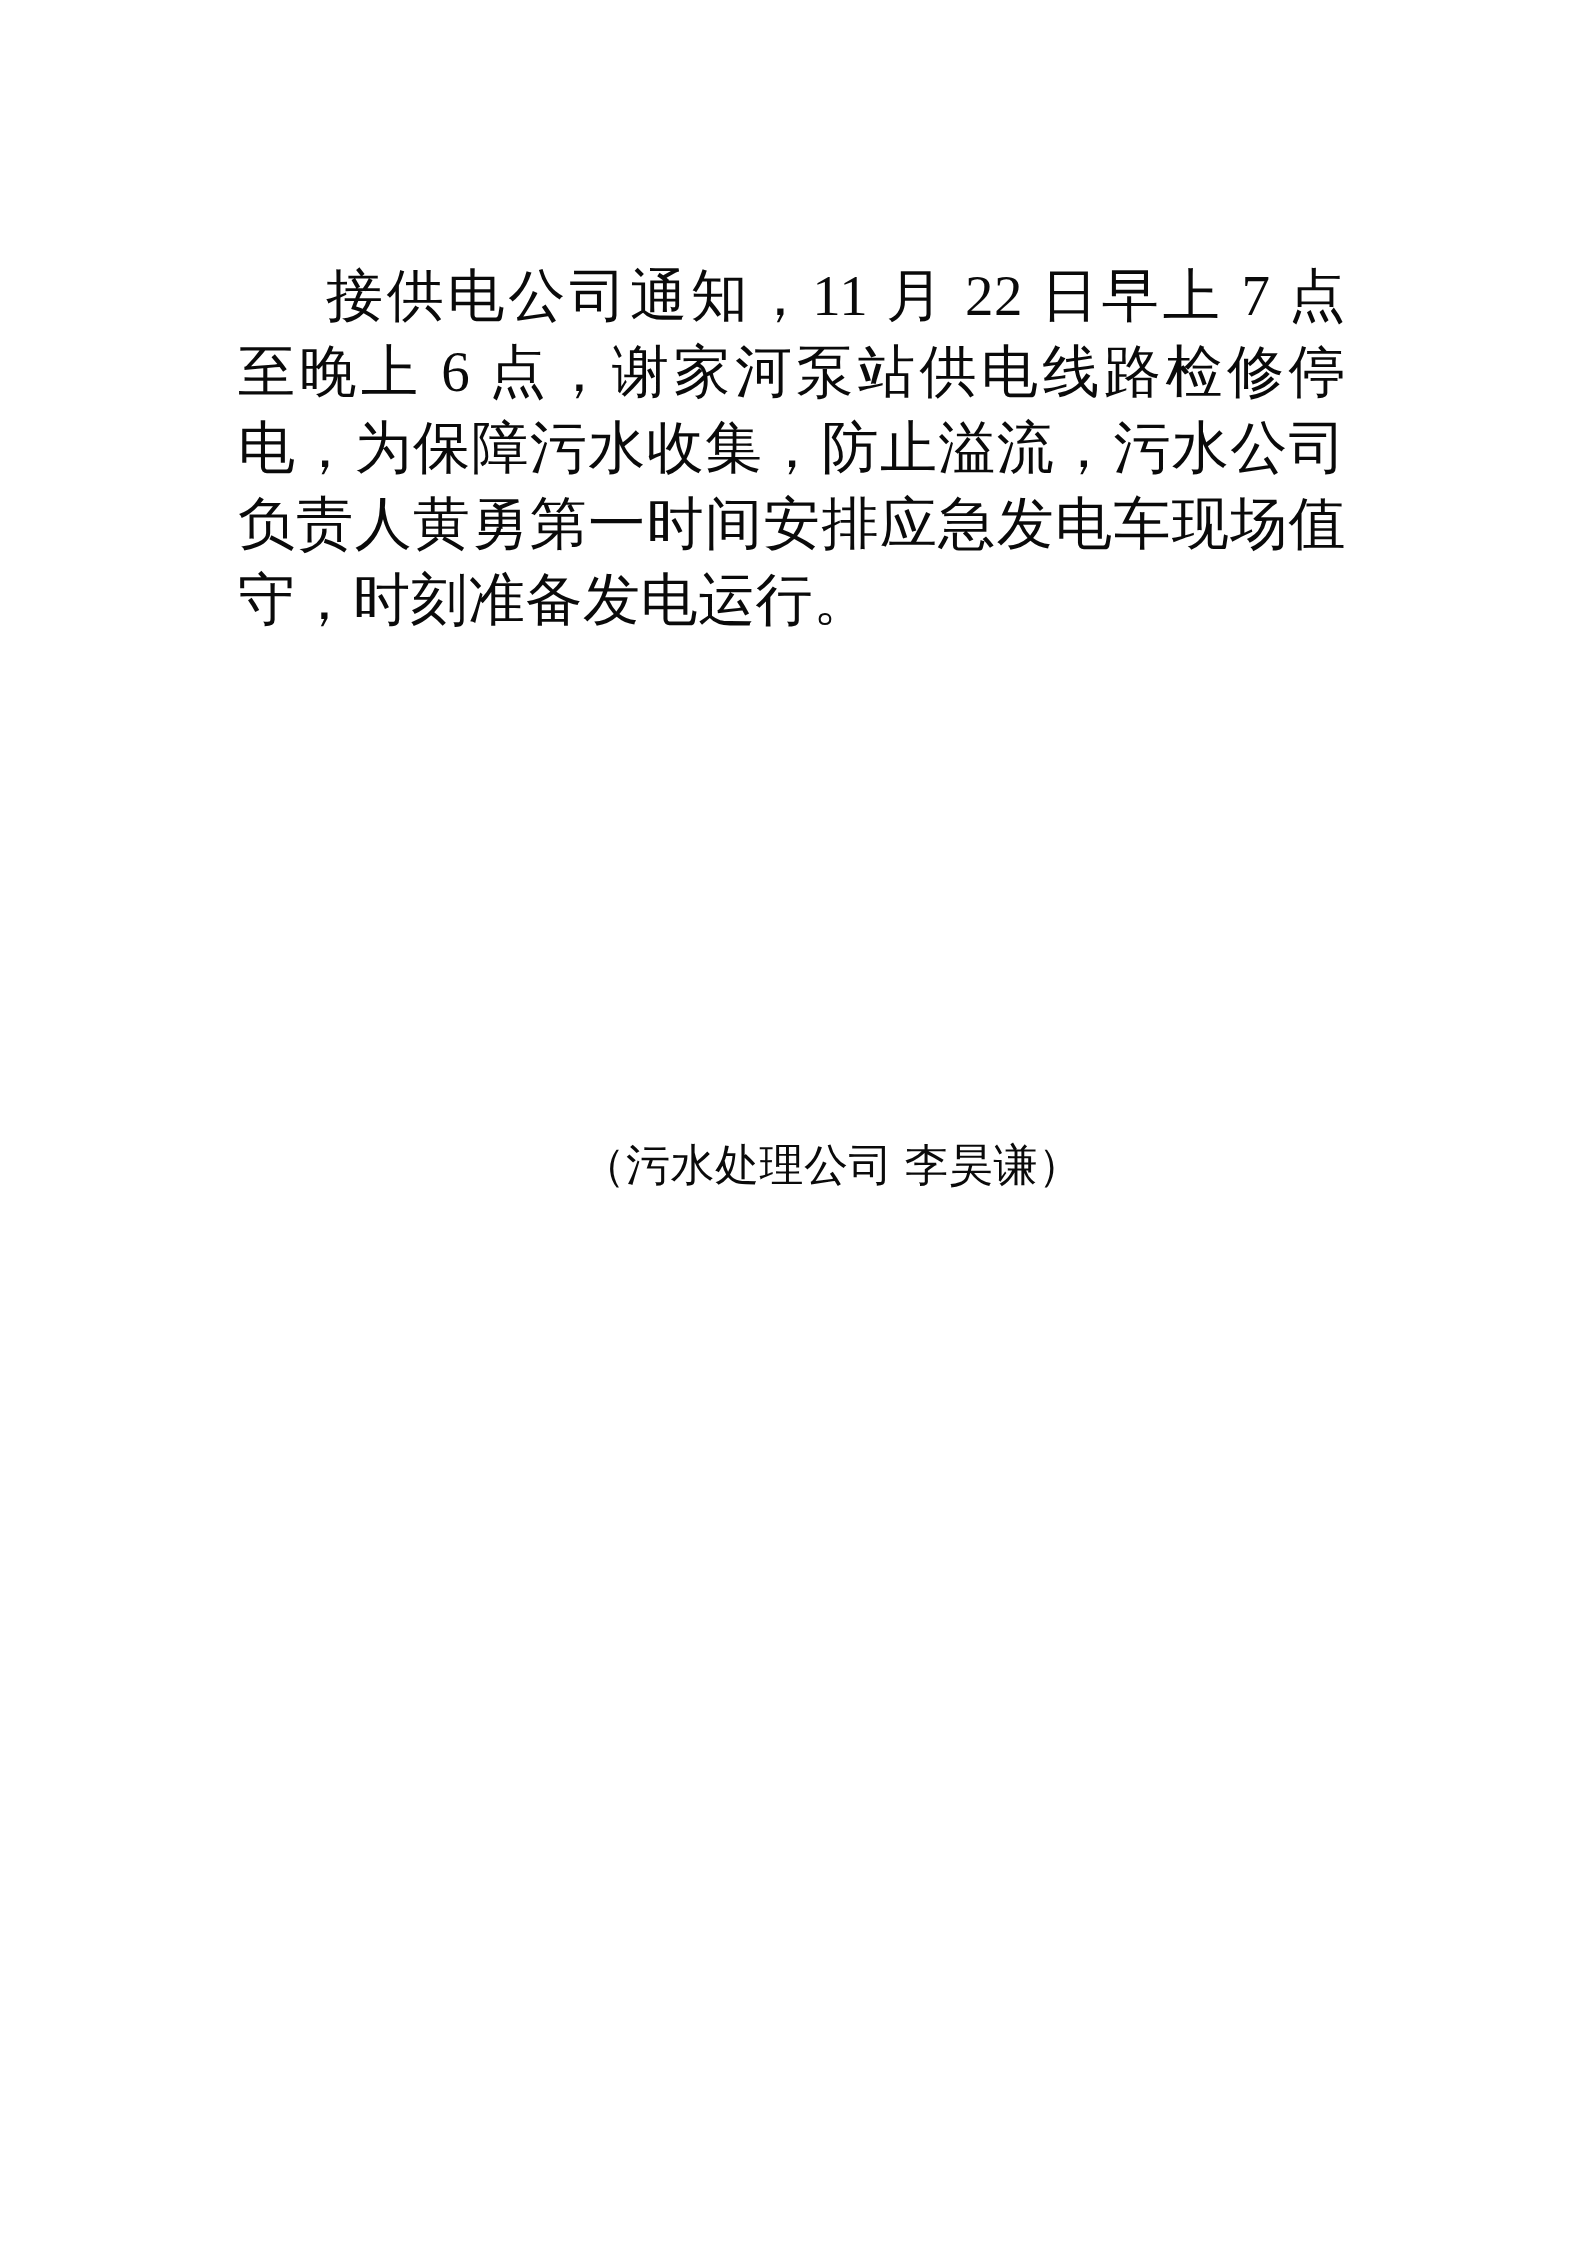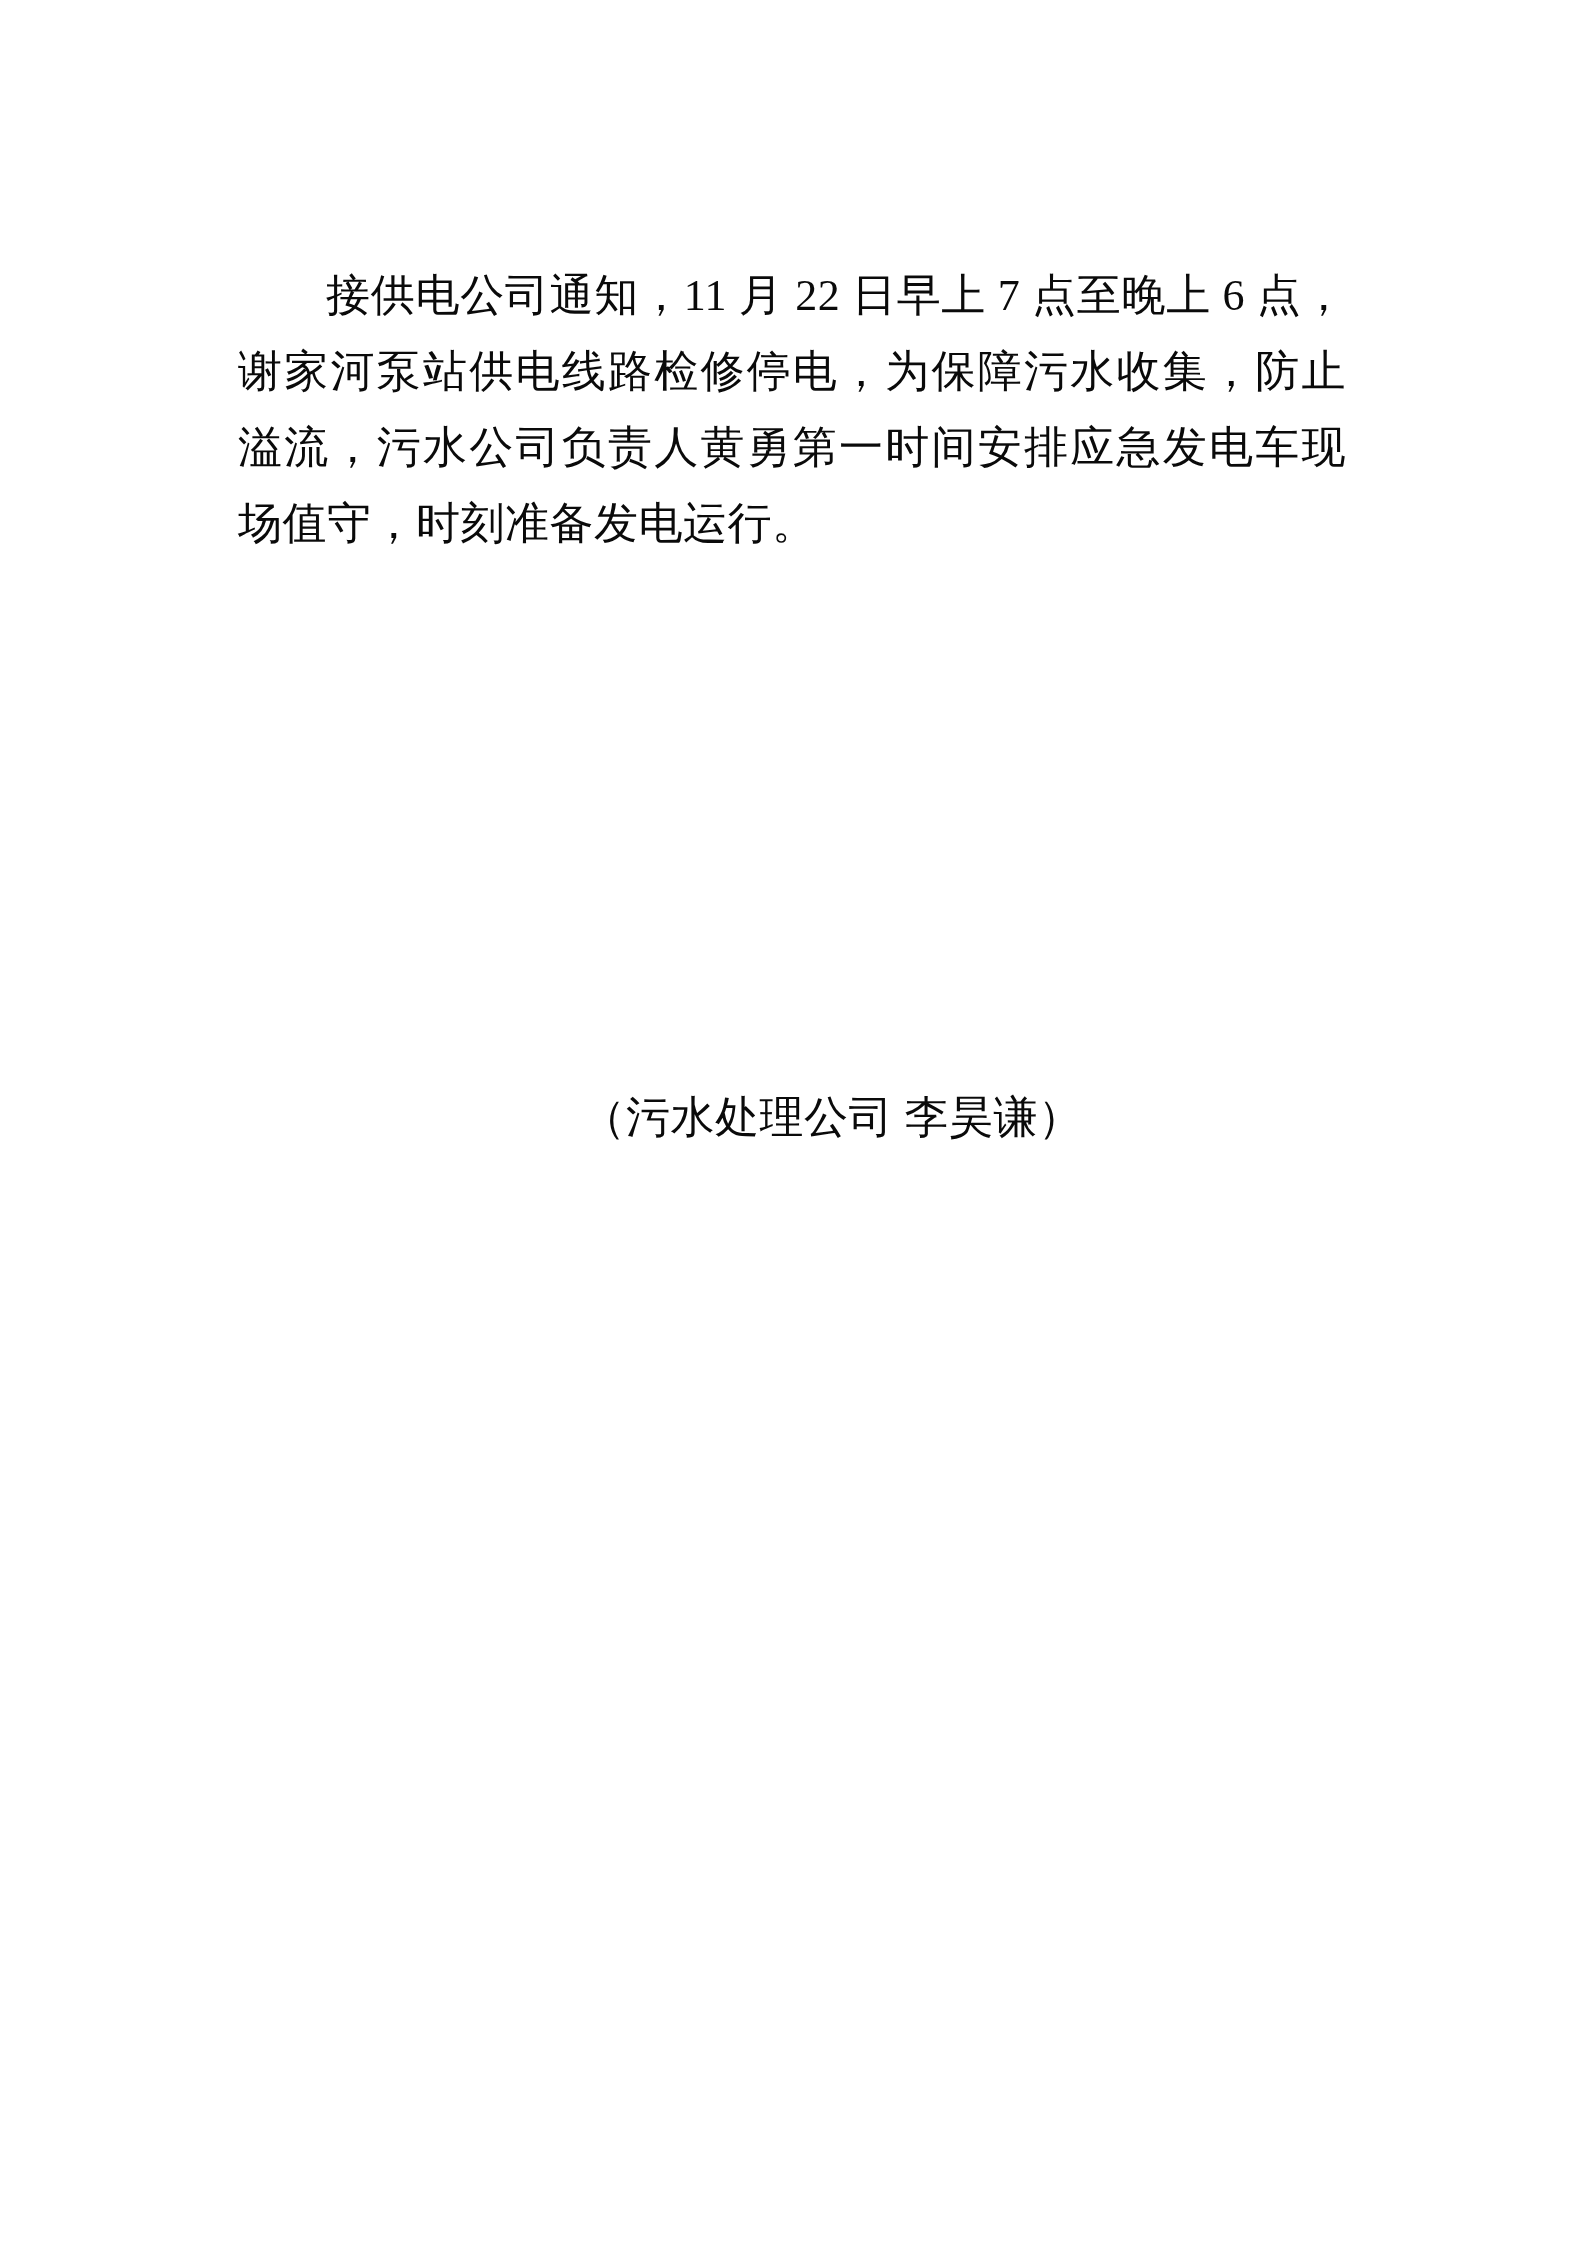--- a/index.html
+++ b/index.html
@@ -22,35 +22,35 @@
     box-sizing: border-box;
   }
   .doc-body {
     position: absolute;
     left: 238px;
     top: 258px;
     width: 1108px;
   }
   p.para {
     margin: 0;
-    font-size: 44px;
+    font-size: 57px;
     line-height: 76px;
     text-align: justify;
     text-justify: inter-ideograph;
     text-indent: 88px;
     letter-spacing: 0.5px;
     word-break: break-all;
   }
   p.para + p.para {
     margin-top: 2px;
   }
   .signature-block {
     position: absolute;
     left: 238px;
-    top: 1080px;
+    top: 1128px;
     width: 1108px;
   }
   p.signature {
     margin: 0;
     font-size: 44px;
     line-height: 76px;
     text-align: center;
     padding-left: 80px;
     letter-spacing: 0.5px;
   }

